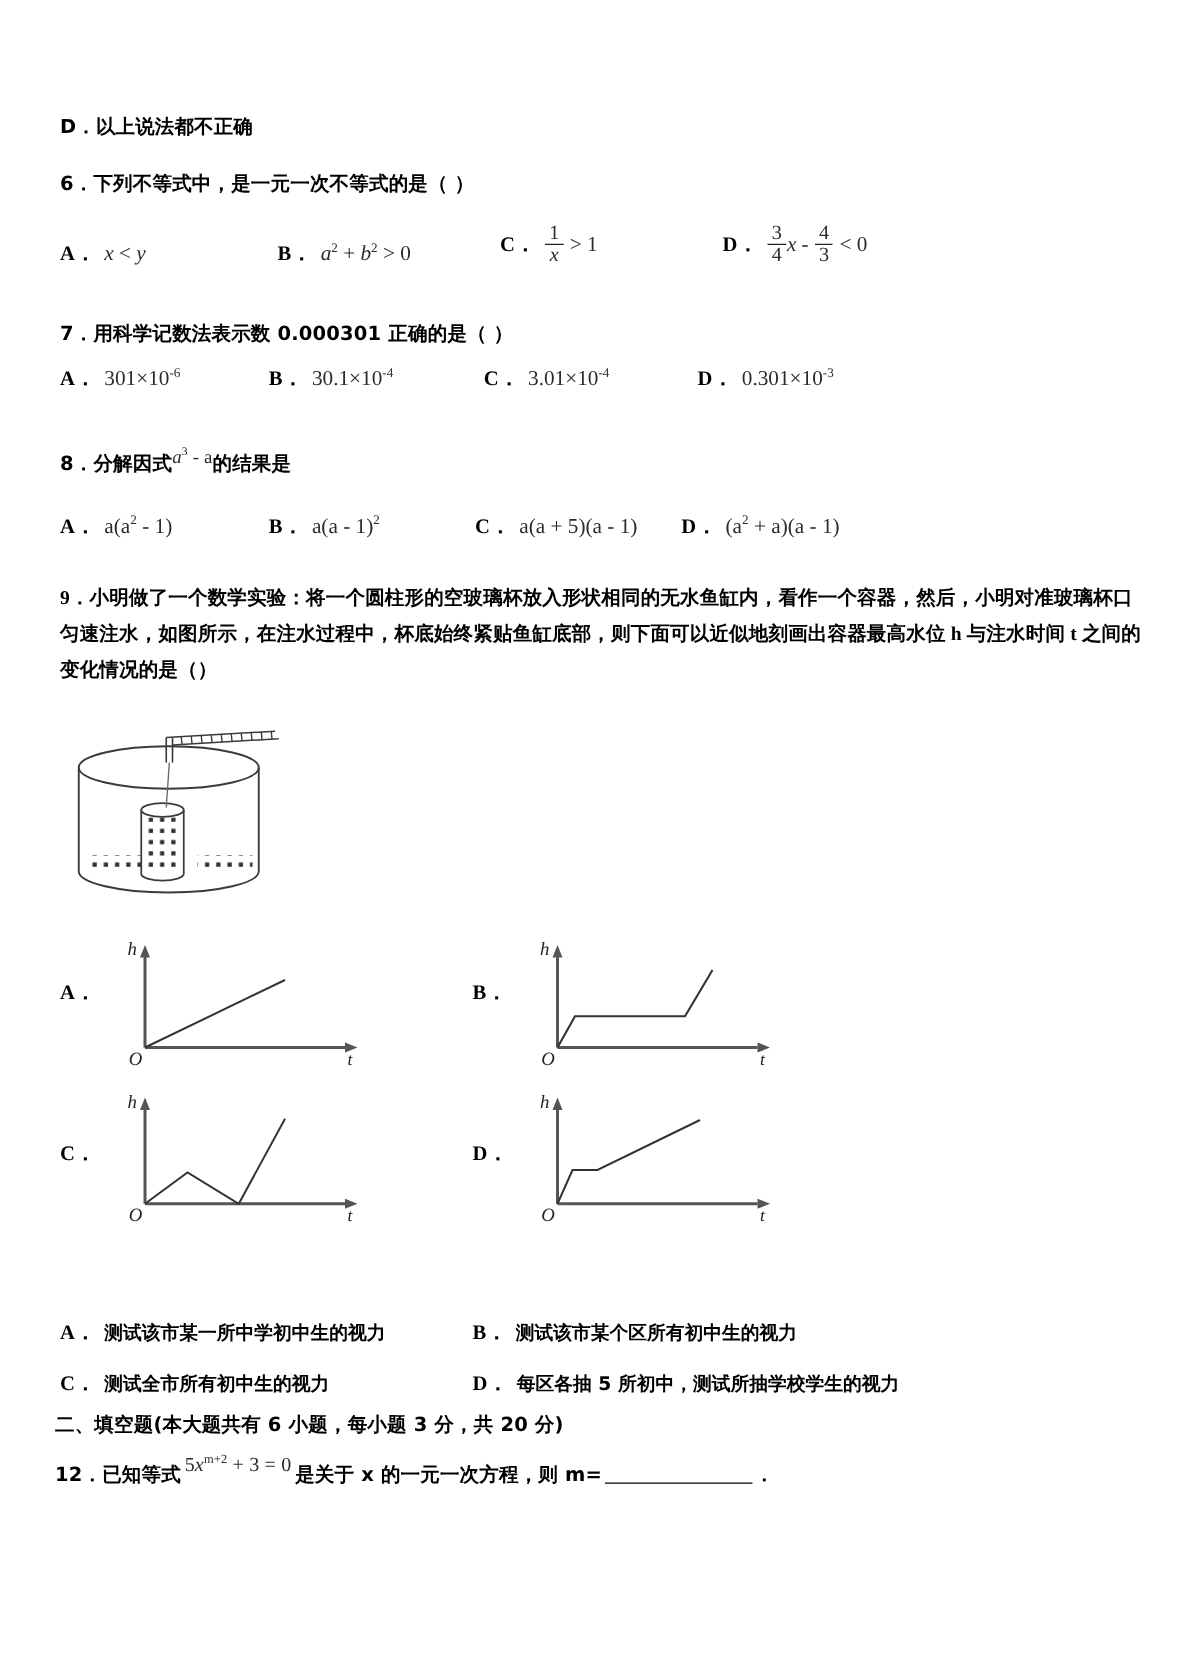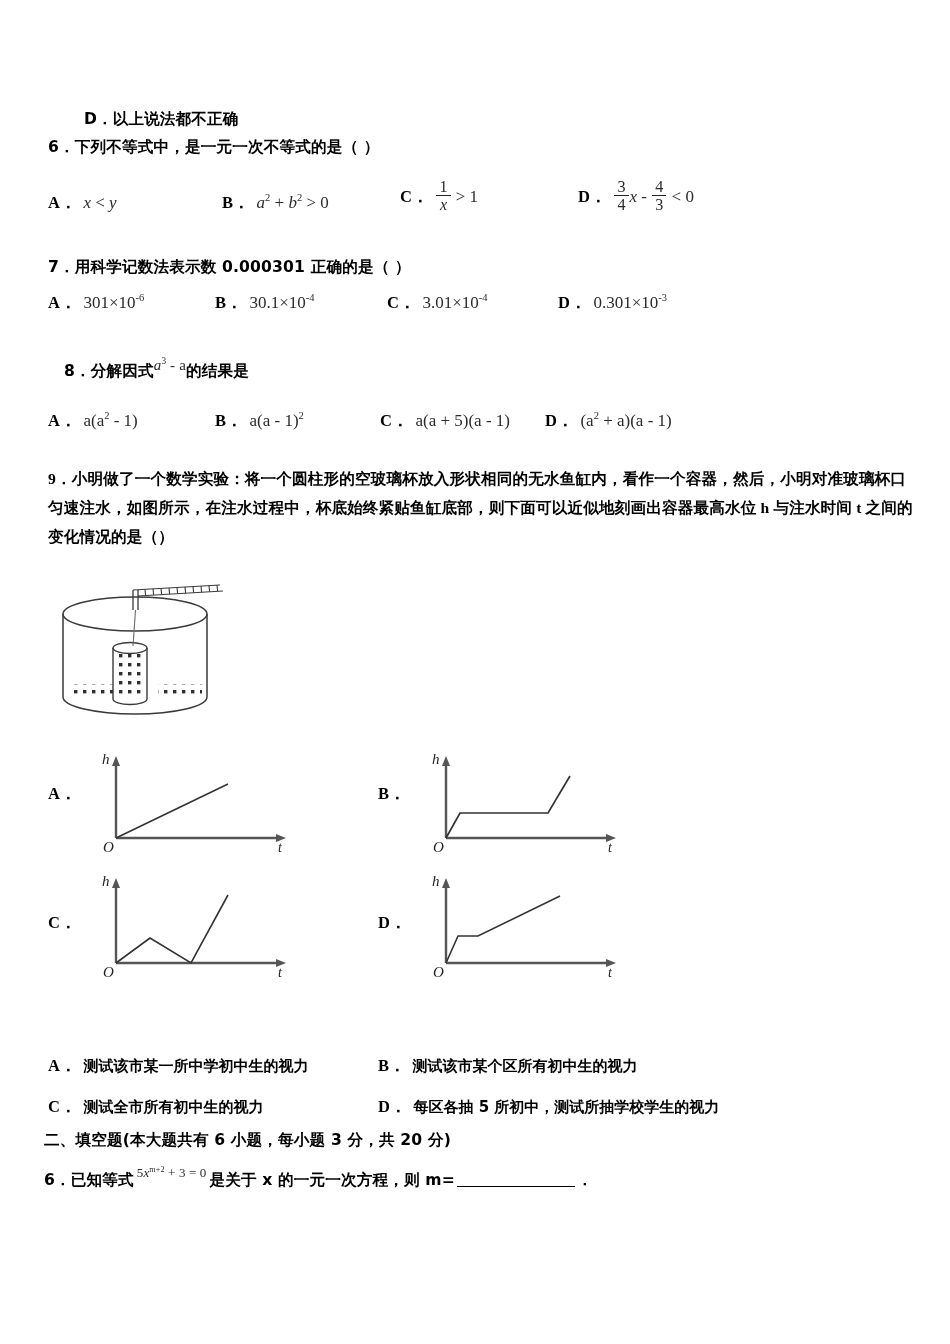--- a/index.html
+++ b/index.html
@@ -130,21 +130,21 @@
     height: 0.95em;
     vertical-align: -0.12em;
     margin: 0 2px;
   }
 </style>
 </head>
 <body>
 
 <div class="page">
 
-  <div class="qline cn" style="left:48px; top:108px;margin-left:36px;">D．以上说法都不正确</div>
+  <div class="qline cn" style="left:48px; top:90px;">D．以上说法都不正确</div>
 
   <div class="stem" style="left:48px; top:133px;">6．下列不等式中，是一元一次不等式的是（    ）</div>
 
   <div class="optrow" style="top:178px; left:0; height:50px;">
     <div class="opt" style="left:48px; top:14px;">
       <span class="opt-letter">A．</span>
       <span class="math"><em>x</em> <span class="math-up">&lt;</span> <em>y</em></span>
     </div>
     <div class="opt" style="left:222px; top:14px;">
       <span class="opt-letter">B．</span>
@@ -190,21 +190,21 @@
     <div class="opt" style="left:387px; top:8px;">
       <span class="opt-letter">C．</span>
       <span class="math math-up"><span>3.01</span><span>×</span><span>10</span><sup>-4</sup></span>
     </div>
     <div class="opt" style="left:558px; top:8px;">
       <span class="opt-letter">D．</span>
       <span class="math math-up"><span>0.301</span><span>×</span><span>10</span><sup>-3</sup></span>
     </div>
   </div>
 
-  <div class="stem" style="left:64px; top:357px;">
+  <div class="stem" style="left:48px; top:357px;">
     <span>8．分解因式</span><span class="math" style="font-size:15px; position:relative; top:-6px;"><em>a</em><sup>3</sup> <span class="math-up">- a</span></span><span>的结果是</span>
   </div>
 
   <div class="optrow" style="top:405px; left:0; height:40px;">
     <div class="opt" style="left:48px; top:5px;">
       <span class="opt-letter">A．</span>
       <span class="math math-up">a(a<sup>2</sup> - 1)</span>
     </div>
     <div class="opt" style="left:215px; top:5px;">
       <span class="opt-letter">B．</span>
@@ -347,16 +347,16 @@
     </div>
     <div class="opt" style="left:378px; top:41px;">
       <span class="opt-letter">D．</span>
       <span class="opt-cn">每区各抽 5 所初中，测试所抽学校学生的视力</span>
     </div>
   </div>
 
   <div class="stem" style="left:44px; top:1126px;">二、填空题(本大题共有 6 小题，每小题 3 分，共 20 分)</div>
 
   <div class="stem" style="left:44px; top:1166px;">
-    <span>6．已知等式</span><span class="math" style="font-size:13px; position:relative; top:-8px; padding:0 3px;margin-top:19px;"><span class="math-up">5</span><em>x</em><sup>m+2</sup> <span class="math-up">+ 3 = 0</span></span><span>是关于 x 的一元一次方程，则 m=</span><span class="blank"></span><span>．</span>
+    <span>12．已知等式</span><span class="math" style="font-size:16px; position:relative; top:-8px; padding:0 3px;margin-top:19px;"><span class="math-up">5</span><em>x</em><sup>m+2</sup> <span class="math-up">+ 3 = 0</span></span><span>是关于 x 的一元一次方程，则 m=</span><span class="blank"></span><span>．</span>
   </div>
 
 </div>
 
 </body></html>

